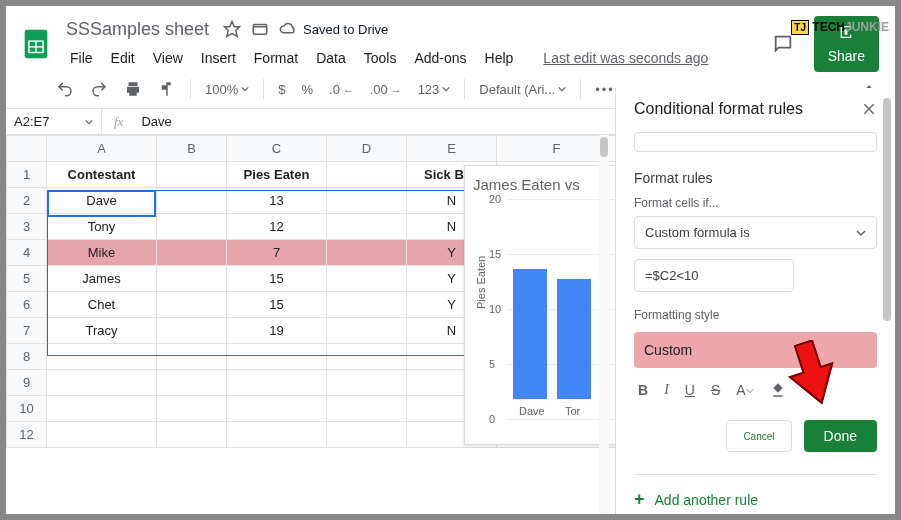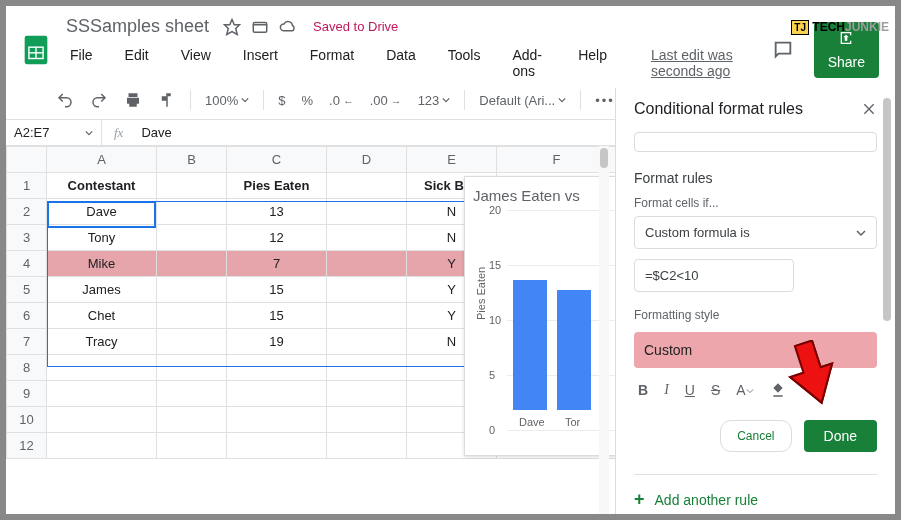--- a/index.html
+++ b/index.html
@@ -56,23 +56,23 @@
     display: flex;
     align-items: center;
     gap: 10px;
   }
   .doc-title {
     font-size: 18px;
     color: #5f6368;
     padding: 0 4px;
   }
   .tbicon { color:#5f6368; display:inline-flex; align-items:center; }
-  .saved { color:#be185d; font-size:13px; display:flex; align-items:center; gap:16px;}
+  .saved { color:#0f172a; font-size:13px; display:flex; align-items:center; gap:6px;}
   .menubar {
-    display:flex; gap: 16px;
+    display:flex; gap: 2px;
     font-size: 14px;
     color:#202124;
     margin-top: 6px;
   }
   .menubar span { padding: 4px 8px; cursor:pointer; }
   .last-edit {
     color:#5f6368; text-decoration: underline;
     margin-left: 12px; font-size:14px; padding:4px 0;
   }
   .right-controls {
@@ -234,21 +234,21 @@
   .fmt-preview{
     background:#eda6ab;color:#202124;
     padding:10px;border-radius:4px;font-size:14px;
     margin:10px 0;
   }
   .fmt-toolbar{ display:flex;gap:8px;align-items:center;color:#5f6368;font-size:14px;}
   .fmt-toolbar span{padding:4px;}
   .sp-btnrow{ display:flex; gap:12px; justify-content:flex-end; margin-top:18px;}
   .btn-cancel{
     border:1px solid #dadce0;background:#fff;color:#188038;
-    padding:8px 16px;border-radius:11px;font-size:12px;font-weight:500;
+    padding:8px 16px;border-radius:4px;font-size:10px;font-weight:500;
   }
   .btn-done{
     border:none;background:#188038;color:#fff;
     padding:8px 20px;border-radius:4px;font-size:14px;font-weight:500;
   }
   .add-rule{
     color:#188038;font-size:14px;font-weight:500;
     display:flex;align-items:center;gap:10px; margin-top:22px;
     border-top:1px solid #e0e0e0; padding-top: 14px;
   }

